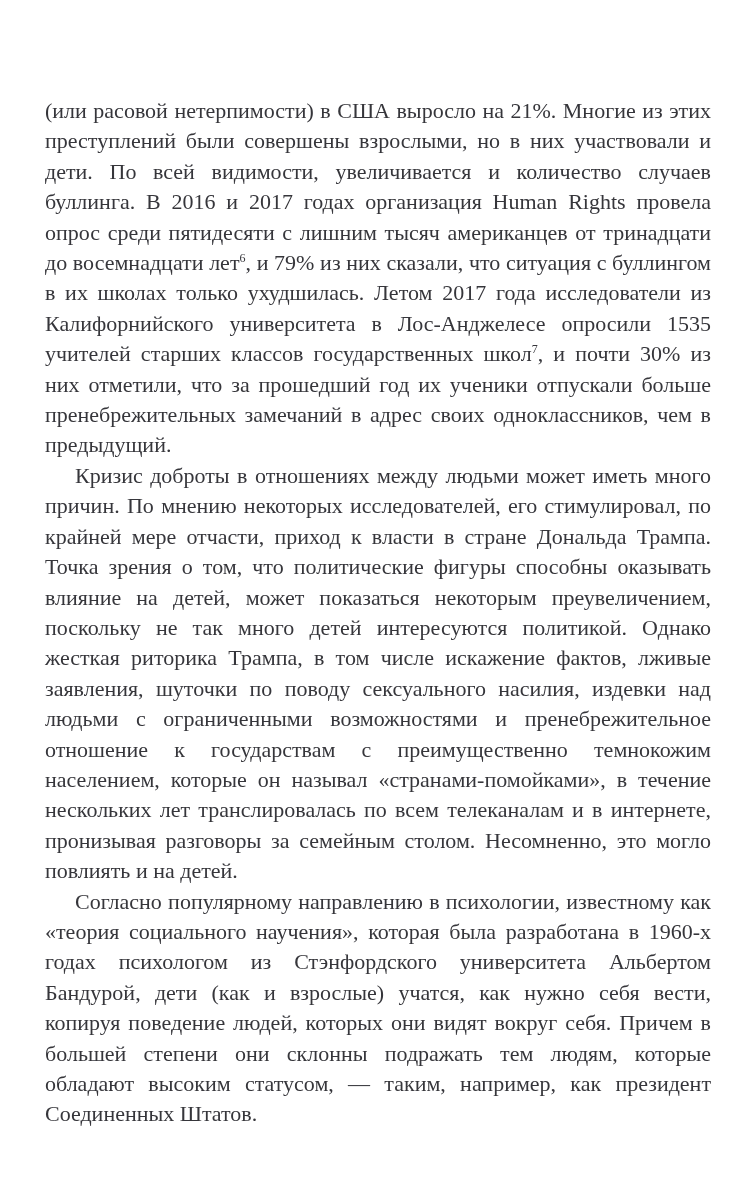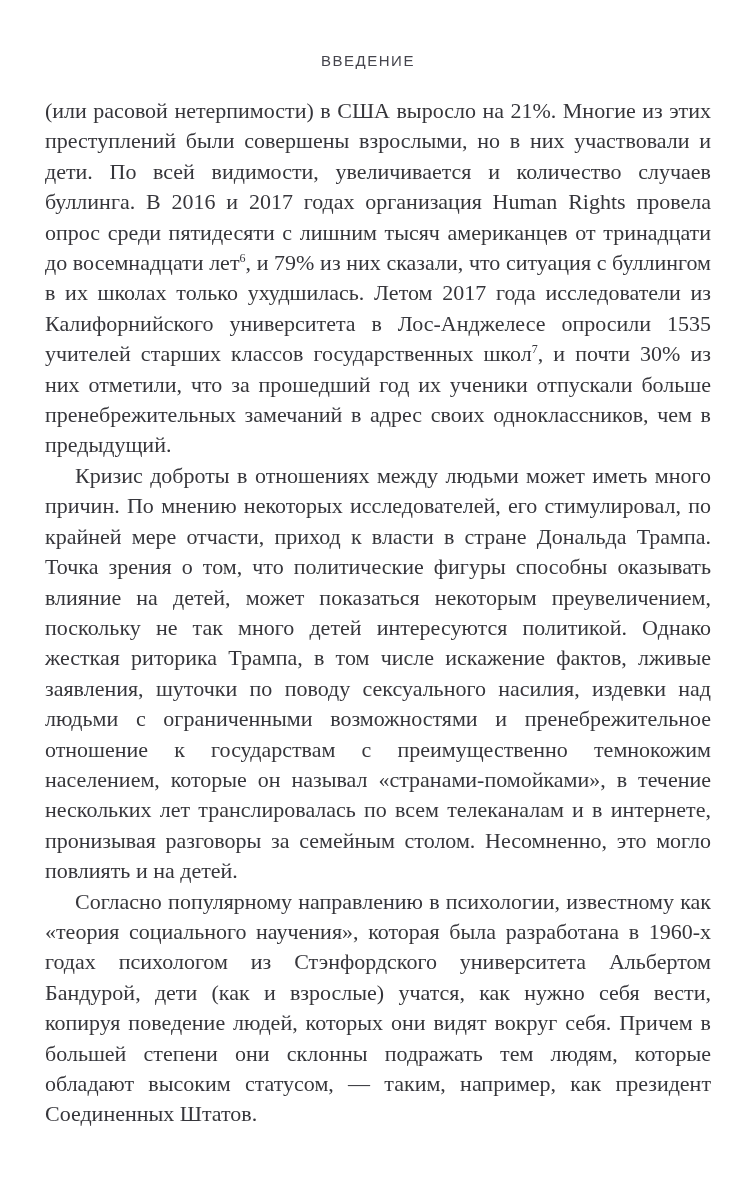--- a/index.html
+++ b/index.html
@@ -64,21 +64,20 @@
     text-align: center;
     font-family: "Liberation Sans", "DejaVu Sans", sans-serif;
     font-size: 17px;
     color: #45454d;
   }
 </style>
 </head>
 <body>
 
 <div class="page">
-  <div class="running-head">ВВЕДЕНИЕ</div>
 
   <div class="content">
       <p class="para">(или расовой нетерпимости) в США выросло на 21%. Многие из этих преступлений были совершены взрослыми, но в них участвовали и дети. По всей видимости, увеличивается и количество случаев буллинга. В 2016 и 2017 годах организация Human Rights провела опрос среди пятидесяти с лишним тысяч американцев от тринадцати до восемнадцати лет<sup class="fn">6</sup>, и 79% из них сказали, что ситуация с буллингом в их школах только ухудшилась. Летом 2017 года исследователи из Калифорнийского университета в Лос-Анджелесе опросили 1535 учителей старших классов государственных школ<sup class="fn">7</sup>, и почти 30% из них отметили, что за прошедший год их ученики отпускали больше пренебрежительных замечаний в адрес своих одноклассников, чем в предыдущий.</p>
       <p class="para indent">Кризис доброты в отношениях между людьми может иметь много причин. По мнению некоторых исследователей, его стимулировал, по крайней мере отчасти, приход к власти в стране Дональда Трампа. Точка зрения о том, что политические фигуры способны оказывать влияние на детей, может показаться некоторым преувеличением, поскольку не так много детей интересуются политикой. Однако жесткая риторика Трампа, в том числе искажение фактов, лживые заявления, шуточки по поводу сексуального насилия, издевки над людьми с ограниченными возможностями и пренебрежительное отношение к государствам с преимущественно темнокожим населением, которые он называл «странами-помойками», в течение нескольких лет транслировалась по всем телеканалам и в интернете, пронизывая разговоры за семейным столом. Несомненно, это могло повлиять и на детей.</p>
       <p class="para indent">Согласно популярному направлению в психологии, известному как «теория социального научения», которая была разработана в 1960-х годах психологом из Стэнфордского университета Альбертом Бандурой, дети (как и взрослые) учатся, как нужно себя вести, копируя поведение людей, которых они видят вокруг себя. Причем в большей степени они склонны подражать тем людям, которые обладают высоким статусом, — таким, например, как президент Соединенных Штатов.</p>
     </div>
 
 </div>
 
 </body></html>

